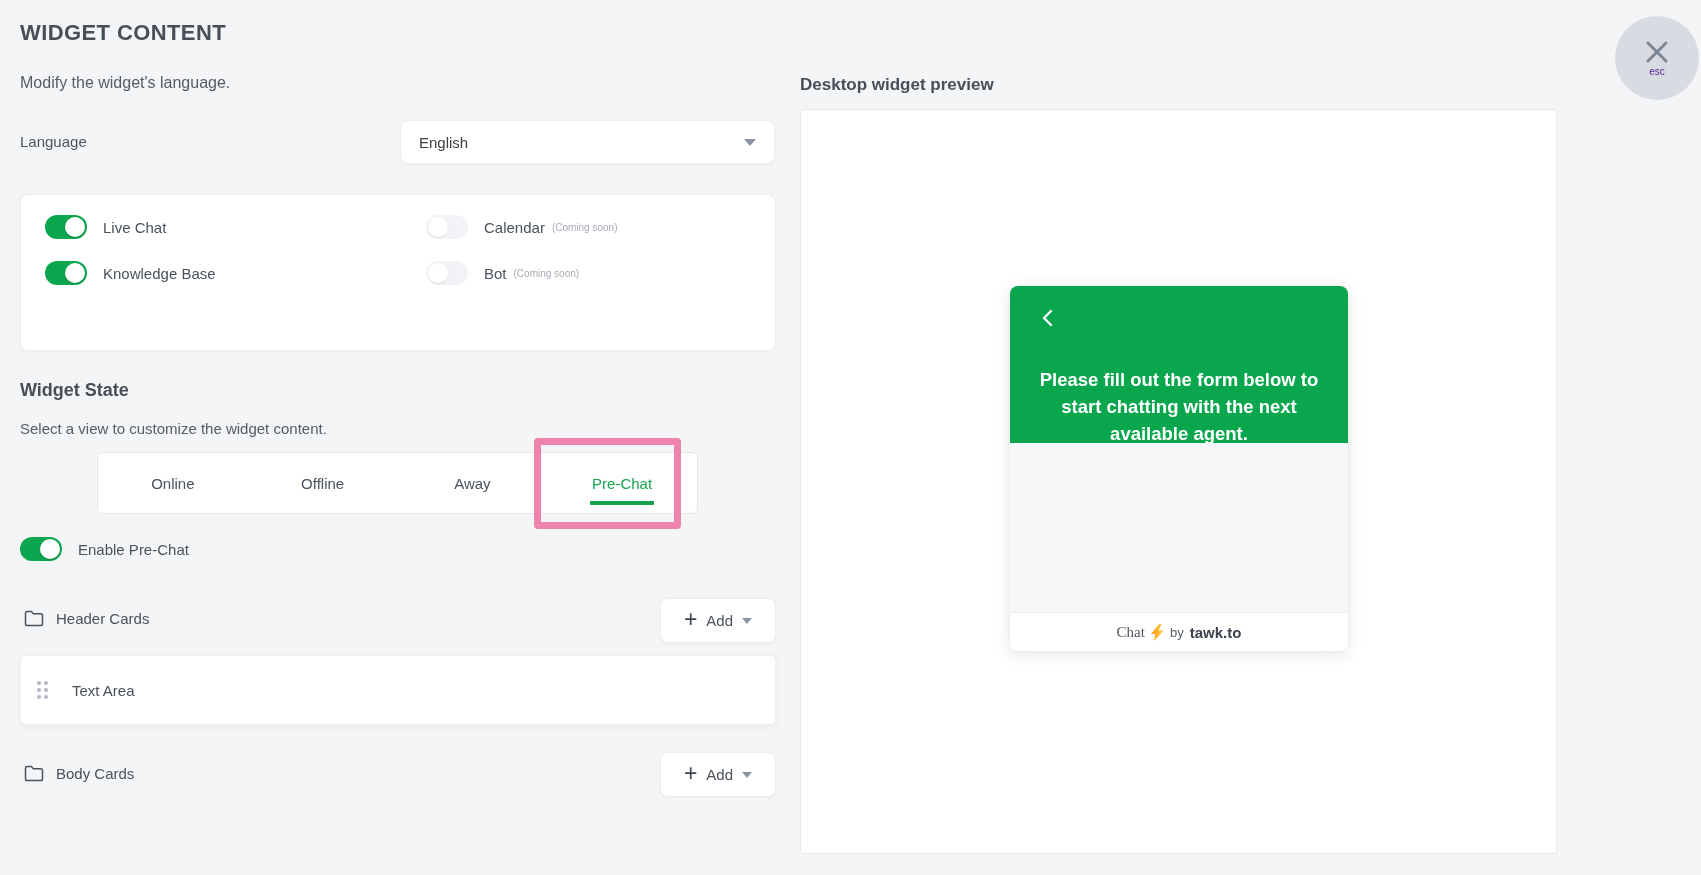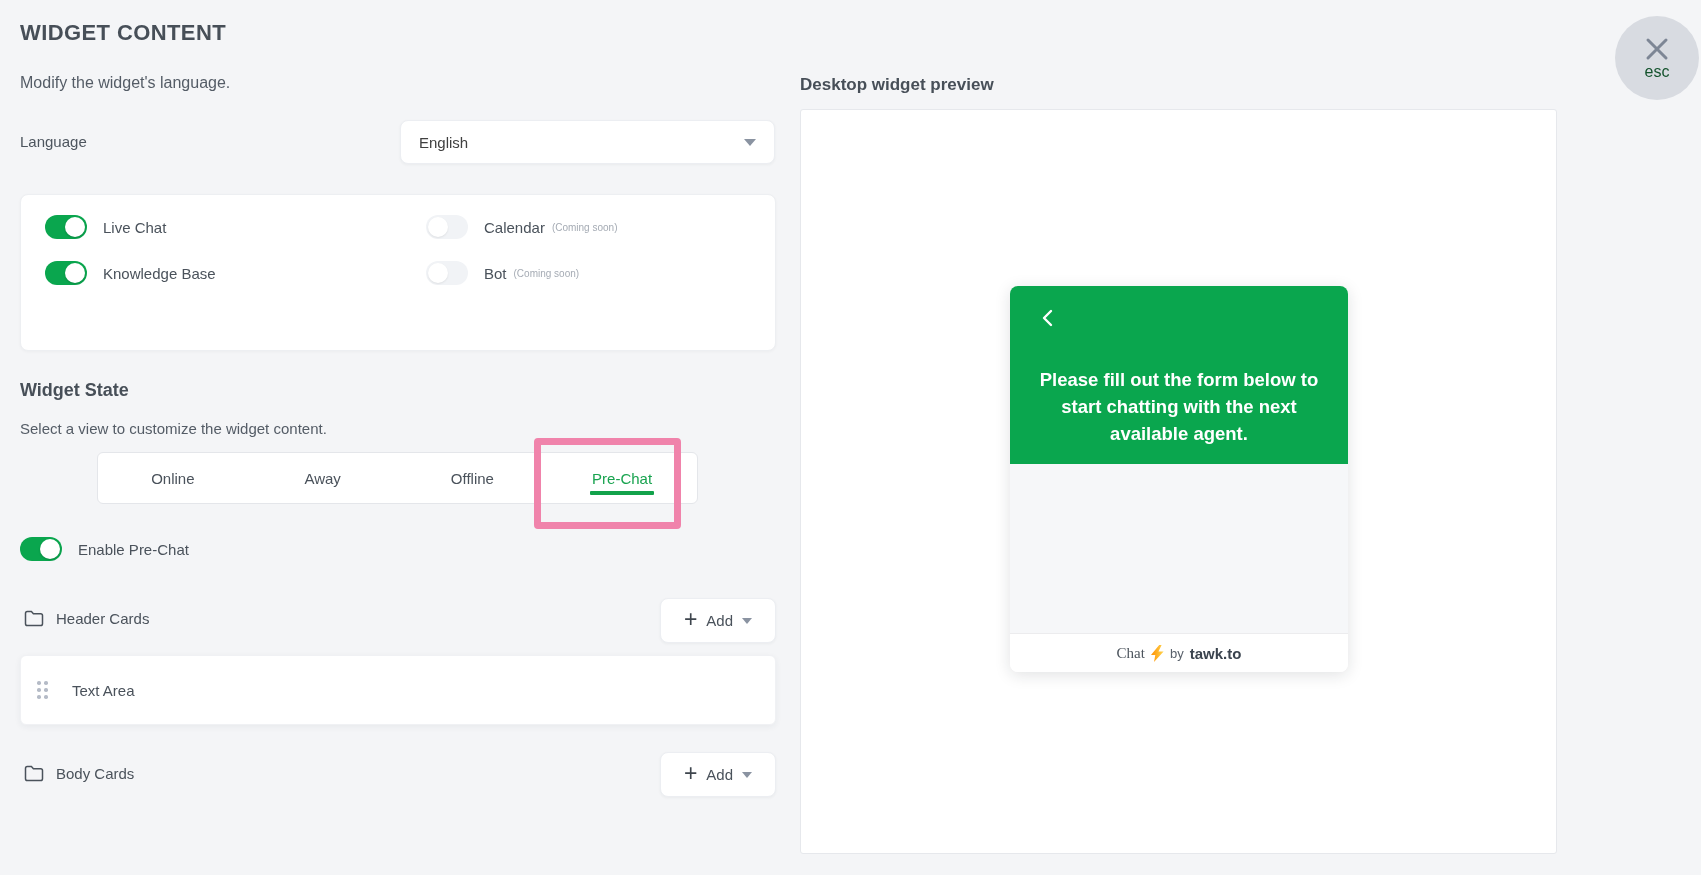--- a/index.html
+++ b/index.html
@@ -35,21 +35,21 @@
   .toggle[data-on="true"] .knob { right:2px; }
   .toggle[data-on="false"] { background:#dde1e8; }
   .toggle[data-on="false"] .knob { left:2px; }
   .toggle.faint[data-on="false"] { background:#f1f3f6; }
   .toggle.faint[data-on="false"] .knob { box-shadow:0 1px 2px rgba(0,0,0,.08); }
 
   .state-title { left:20px; top:380px; font-size:18px; font-weight:700; color:#474f58; }
   .state-sub   { left:20px; top:420px; font-size:15px; color:#545c66; }
 
   .tabs {
-    left:97px; top:452px; width:601px; height:52px; background:#fff;
+    left:97px; top:452px; width:601px; height:62px; background:#fff;
     border:1px solid #e4e6ea; border-radius:6px; display:flex;
   }
   .tab { flex:1; display:flex; align-items:center; justify-content:center; font-size:15px; color:#4a525b; cursor:pointer; position:relative; }
   .tab.active { color:#18a34f; }
   .tab.active .underline { position:absolute; bottom:8px; left:50%; transform:translateX(-50%); width:64px; height:4px; background:#12a24b; border-radius:1px; }
 
   .hl-box { left:534px; top:438px; width:147px; height:91px; border:7px solid #f083ab; border-radius:4px; pointer-events:none; z-index:5; }
 
   .enable-row { left:20px; top:537px; display:flex; align-items:center; }
 
@@ -70,35 +70,35 @@
   }
   .drag { display:grid; grid-template-columns:repeat(2,4px); grid-auto-rows:4px; gap:3px; cursor:grab; }
   .drag i { width:3.5px; height:3.5px; border-radius:50%; background:#b5bbc7; }
   .card .lbl { font-size:15px; color:#4a525b; margin-left:24px; }
 
   
   .preview-title { left:800px; top:75px; font-size:17px; font-weight:700; color:#474f58; }
   .preview-panel { left:800px; top:109px; width:757px; height:745px; background:#fff; border:1px solid #e6e8ec; border-radius:3px; }
 
   .widget { position:absolute; left:209px; top:176px; width:338px; border-radius:8px; box-shadow:0 3px 16px rgba(20,30,40,.13); }
-  .w-head { height:178px; background:#0aa64e; border-radius:8px 8px 0 0; position:relative; }
+  .w-head { height:157px; background:#0aa64e; border-radius:8px 8px 0 0; position:relative; }
   .w-back { position:absolute; left:28px; top:22px; width:20px; height:20px; }
   .w-msg { padding:80px 16px 0; text-align:center; color:#fff; font-size:18.5px; font-weight:700; line-height:27px; }
   .w-body { height:169px; background:#f6f7f9; }
   .w-foot { height:39px; background:#fff; border-top:1px solid #ececee; border-radius:0 0 8px 8px; display:flex; align-items:center; justify-content:center; gap:6px; }
   .w-foot .chat { font-size:15px; color:#4c545d;font-family:Liberation Serif, serif; }
   .w-foot .by { font-size:13px; color:#59616b; }
   .w-foot .brand { font-size:15px; font-weight:700; color:#3a434e; }
 
   
   .close-btn {
     left:1615px; top:16px; width:84px; height:84px; border-radius:50%; background:#d8dbe1;
     display:flex; flex-direction:column; align-items:center; justify-content:center; gap:1px; cursor:pointer;
   }
-  .close-btn .esc { font-size:16px; color:#14532d; }
+  .close-btn .esc { font-size:10px; color:#4c1d95; }
 </style>
 </head>
 <body>
 
 <h1 class="abs page-title">WIDGET CONTENT</h1>
 <div class="abs page-sub">Modify the widget's language.</div>
 
 <div class="abs lang-label">Language</div>
 <div class="abs select">
   <span class="val">English</span>
@@ -132,22 +132,22 @@
     <span class="feat-label">Bot</span>
     <span class="feat-note">(Coming soon)</span>
   </div>
 </div>
 
 <h2 class="abs state-title">Widget State</h2>
 <div class="abs state-sub">Select a view to customize the widget content.</div>
 
 <div class="abs tabs">
   <div class="tab">Online</div>
+  <div class="tab">Offline</div>
   <div class="tab">Away</div>
-  <div class="tab">Offline</div>
   <div class="tab active">
     <span>Pre-Chat</span>
     <span class="underline"></span>
   </div>
 </div>
 <div class="abs hl-box"></div>
 
 <div class="abs enable-row">
   <span class="toggle" data-on="true">
       <span class="knob"></span>

